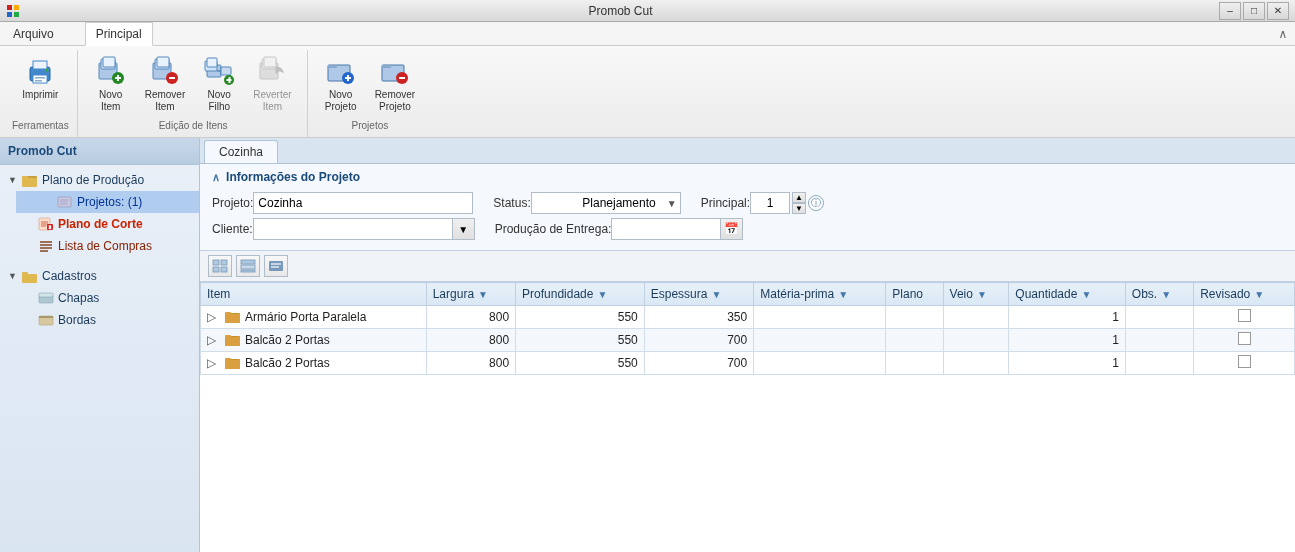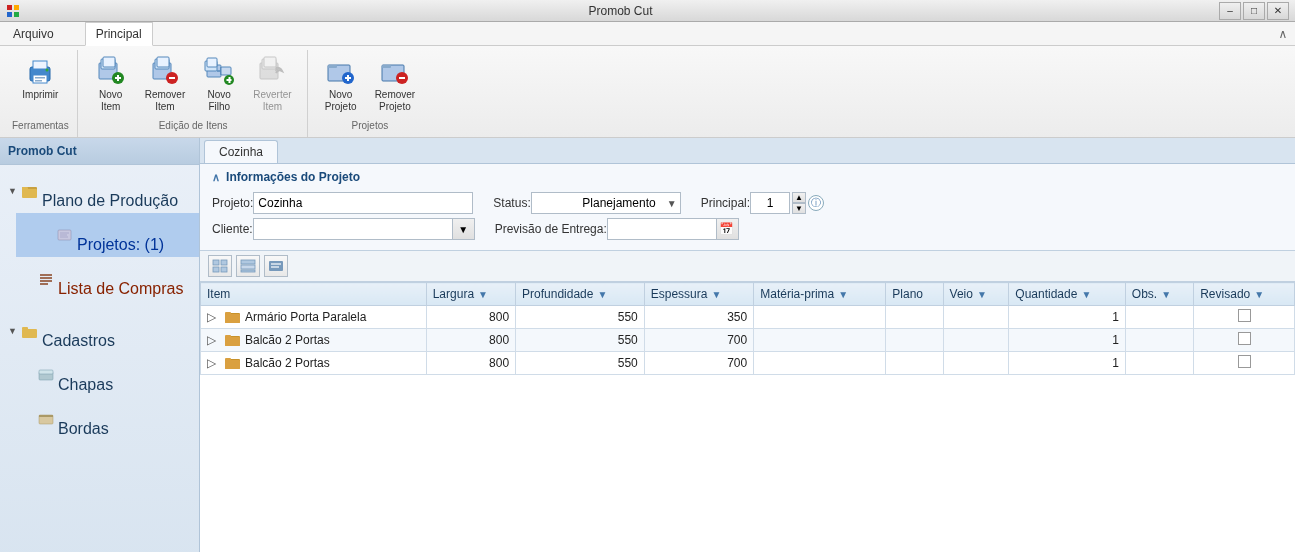--- a/index.html
+++ b/index.html
@@ -118,21 +118,21 @@
       font-weight: bold;
       color: #1a4a7a;
       border-bottom: 1px solid #b0c4d8;
       background: linear-gradient(to bottom, #c8d8ea, #b8cce0);
     }
     .sidebar-tree { padding: 4px 0; }
     .tree-item { display: flex; align-items: center; gap: 4px; padding: 3px 8px; cursor: pointer; }
     .tree-item.selected { background: #b0ccee; padding-left: 27px; }
     .tree-arrow { font-size: 9px; color: #555; width: 10px; }
     .tree-icon { width: 16px; height: 16px; display: flex; align-items: center; justify-content: center; }
-    .tree-label { font-size: 16px; color: #1a3a5a; margin-top: 20px; }
+    .tree-label { font-size: 12px; color: #1a3a5a; }
     .tree-label.selected { color: #003399; }
     .tree-label.red { color: #cc2200; font-weight: bold; }
     .tree-label.red-list { color: #882200; }
     .tree-children { padding-left: 16px; }
     .tree-section-header { display: flex; align-items: center; gap: 4px; padding: 3px 8px; }
 
     
     .content-area {
       flex: 1;
       background: #f0f4f8;
@@ -450,20 +450,35 @@
             <svg width="16" height="14" viewBox="0 0 16 14">
               <rect x="1" y="2" width="13" height="10" rx="1" fill="#c8c8e0" stroke="#8888aa" stroke-width="0.5"></rect>
               <line x1="3" y1="5" x2="12" y2="5" stroke="#aaaacc" stroke-width="1"></line>
               <line x1="3" y1="7" x2="10" y2="7" stroke="#aaaacc" stroke-width="1"></line>
               <line x1="3" y1="9" x2="11" y2="9" stroke="#aaaacc" stroke-width="1"></line>
             </svg>
           </span>
           <span class="tree-label selected">Projetos: (1)</span>
         </div>
 
+        <div class="tree-item">
+          <span class="tree-arrow"></span>
+          <span class="tree-icon">
+            <svg width="16" height="14" viewBox="0 0 16 14">
+              <rect x="1" y="1" width="11" height="12" rx="1" fill="#ffddcc" stroke="#cc8866" stroke-width="0.5"></rect>
+              <line x1="3" y1="5" x2="10" y2="5" stroke="#cc6644" stroke-width="1"></line>
+              <line x1="3" y1="7" x2="10" y2="7" stroke="#cc6644" stroke-width="1"></line>
+              <line x1="3" y1="9" x2="8" y2="9" stroke="#cc6644" stroke-width="1"></line>
+              <rect x="9" y="7" width="6" height="6" rx="1" fill="#cc2222"></rect>
+              <line x1="11" y1="8.5" x2="13" y2="12" stroke="#fff" stroke-width="1.5"></line>
+              <line x1="13" y1="8.5" x2="11" y2="12" stroke="#fff" stroke-width="1.5"></line>
+            </svg>
+          </span>
+          <span class="tree-label red">Plano de Corte</span>
+        </div>
 
         <div class="tree-item">
           <span class="tree-arrow"></span>
           <span class="tree-icon">
             <svg width="16" height="14" viewBox="0 0 16 14">
               <line x1="2" y1="3" x2="14" y2="3" stroke="#884422" stroke-width="1.5"></line>
               <line x1="2" y1="6" x2="14" y2="6" stroke="#884422" stroke-width="1.5"></line>
               <line x1="2" y1="9" x2="14" y2="9" stroke="#884422" stroke-width="1.5"></line>
               <line x1="2" y1="12" x2="10" y2="12" stroke="#884422" stroke-width="1.5"></line>
             </svg>
@@ -548,21 +563,21 @@
           <div class="info-icon">ⓘ</div>
         </div>
       </div>
 
       <div class="form-row">
         <span class="form-label">Cliente:</span>
         <div class="client-select-wrapper">
           <input class="client-input" type="text" value="" style="">
           <button class="client-dropdown-btn">▼</button>
         </div>
-        <span class="form-label" style="margin-left:20px">Previsão de Entrega:</span>
+        <span class="form-label" style="margin-left:20px">Produção de Entrega:</span>
         <div class="date-input-wrapper">
           <input class="date-input" type="text" value="" style="">
           <button class="date-cal-btn">📅</button>
         </div>
       </div>
 
     </div>
 
     <div class="table-toolbar">
       <button class="toolbar-btn">

